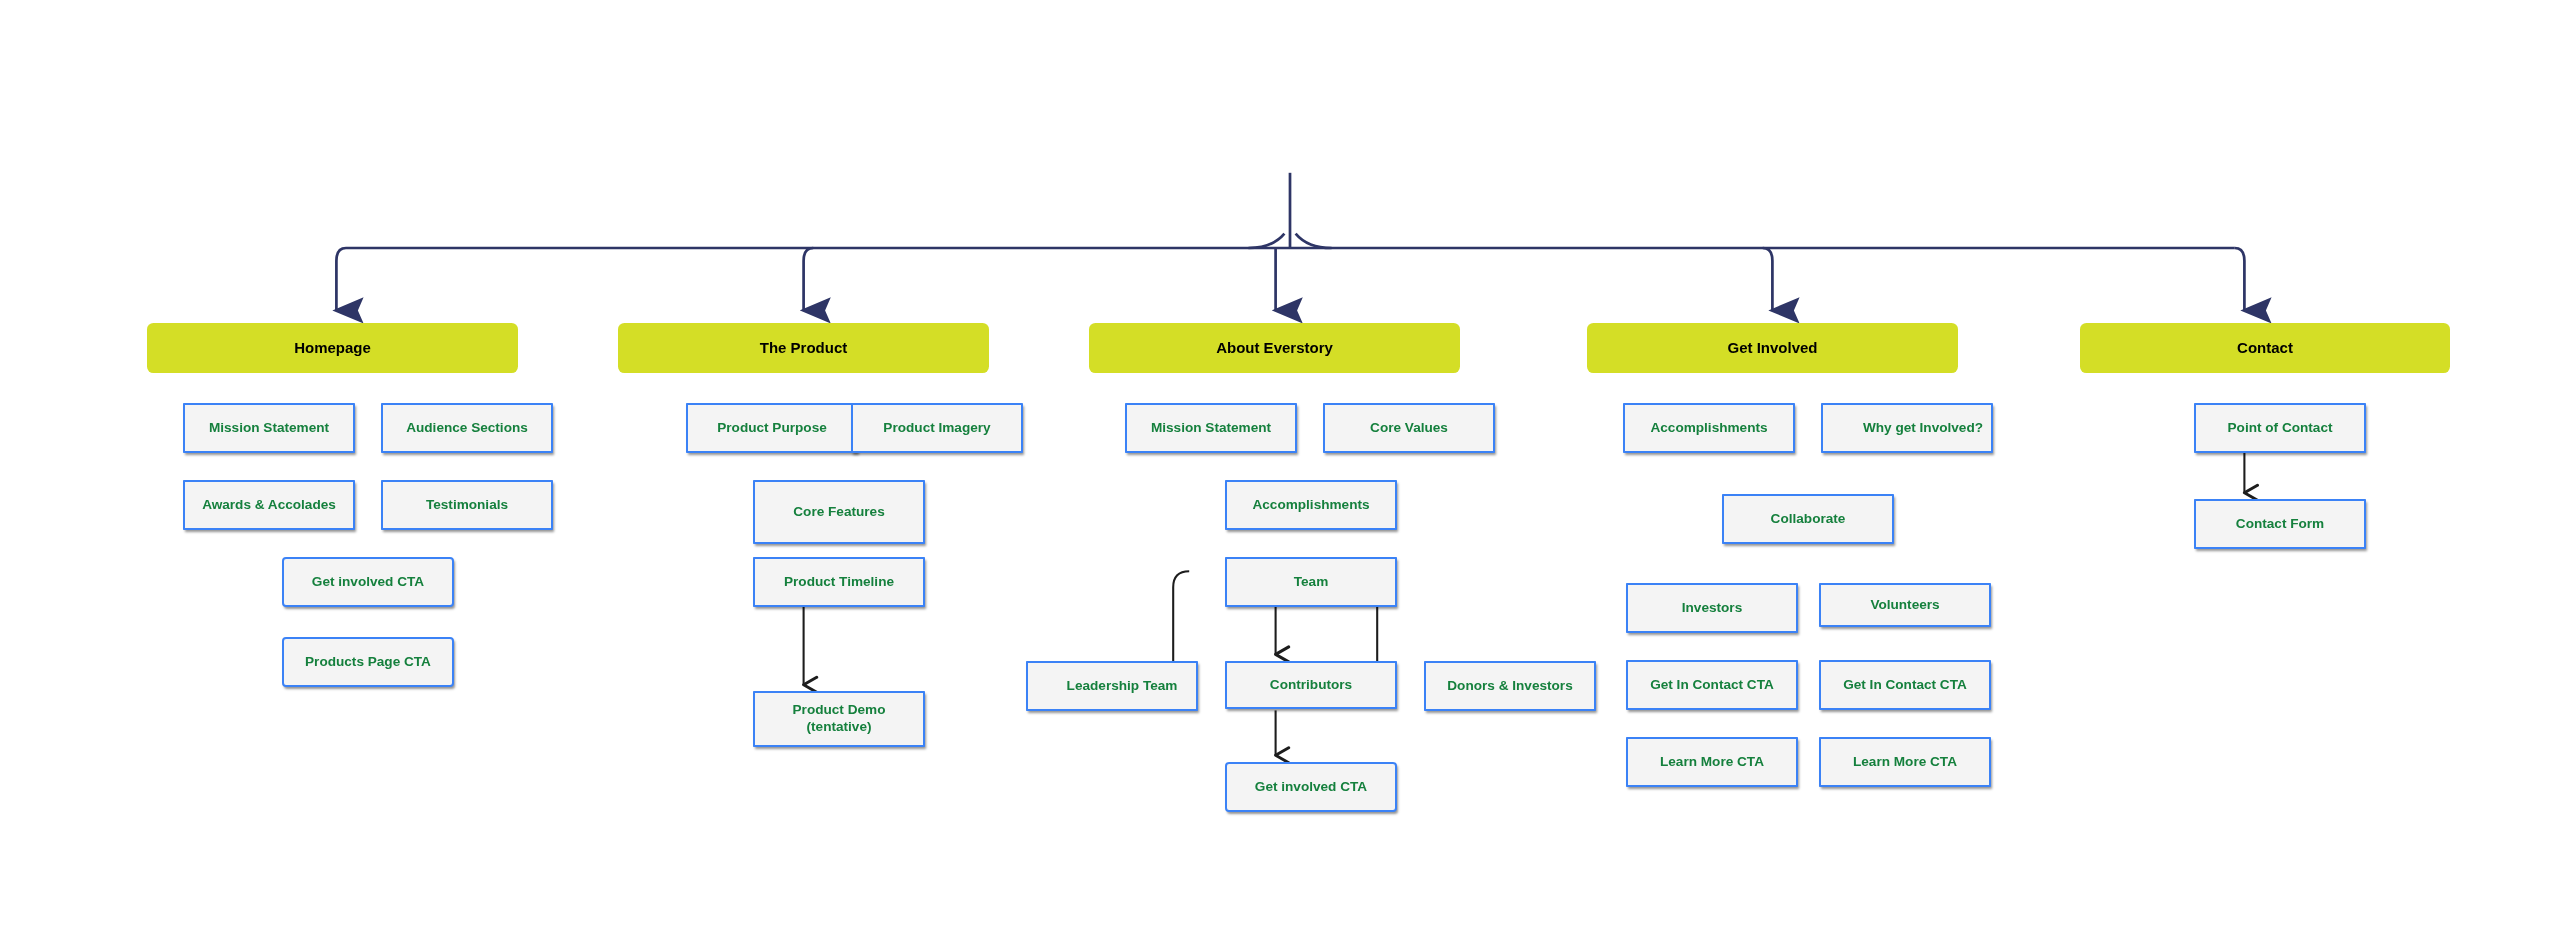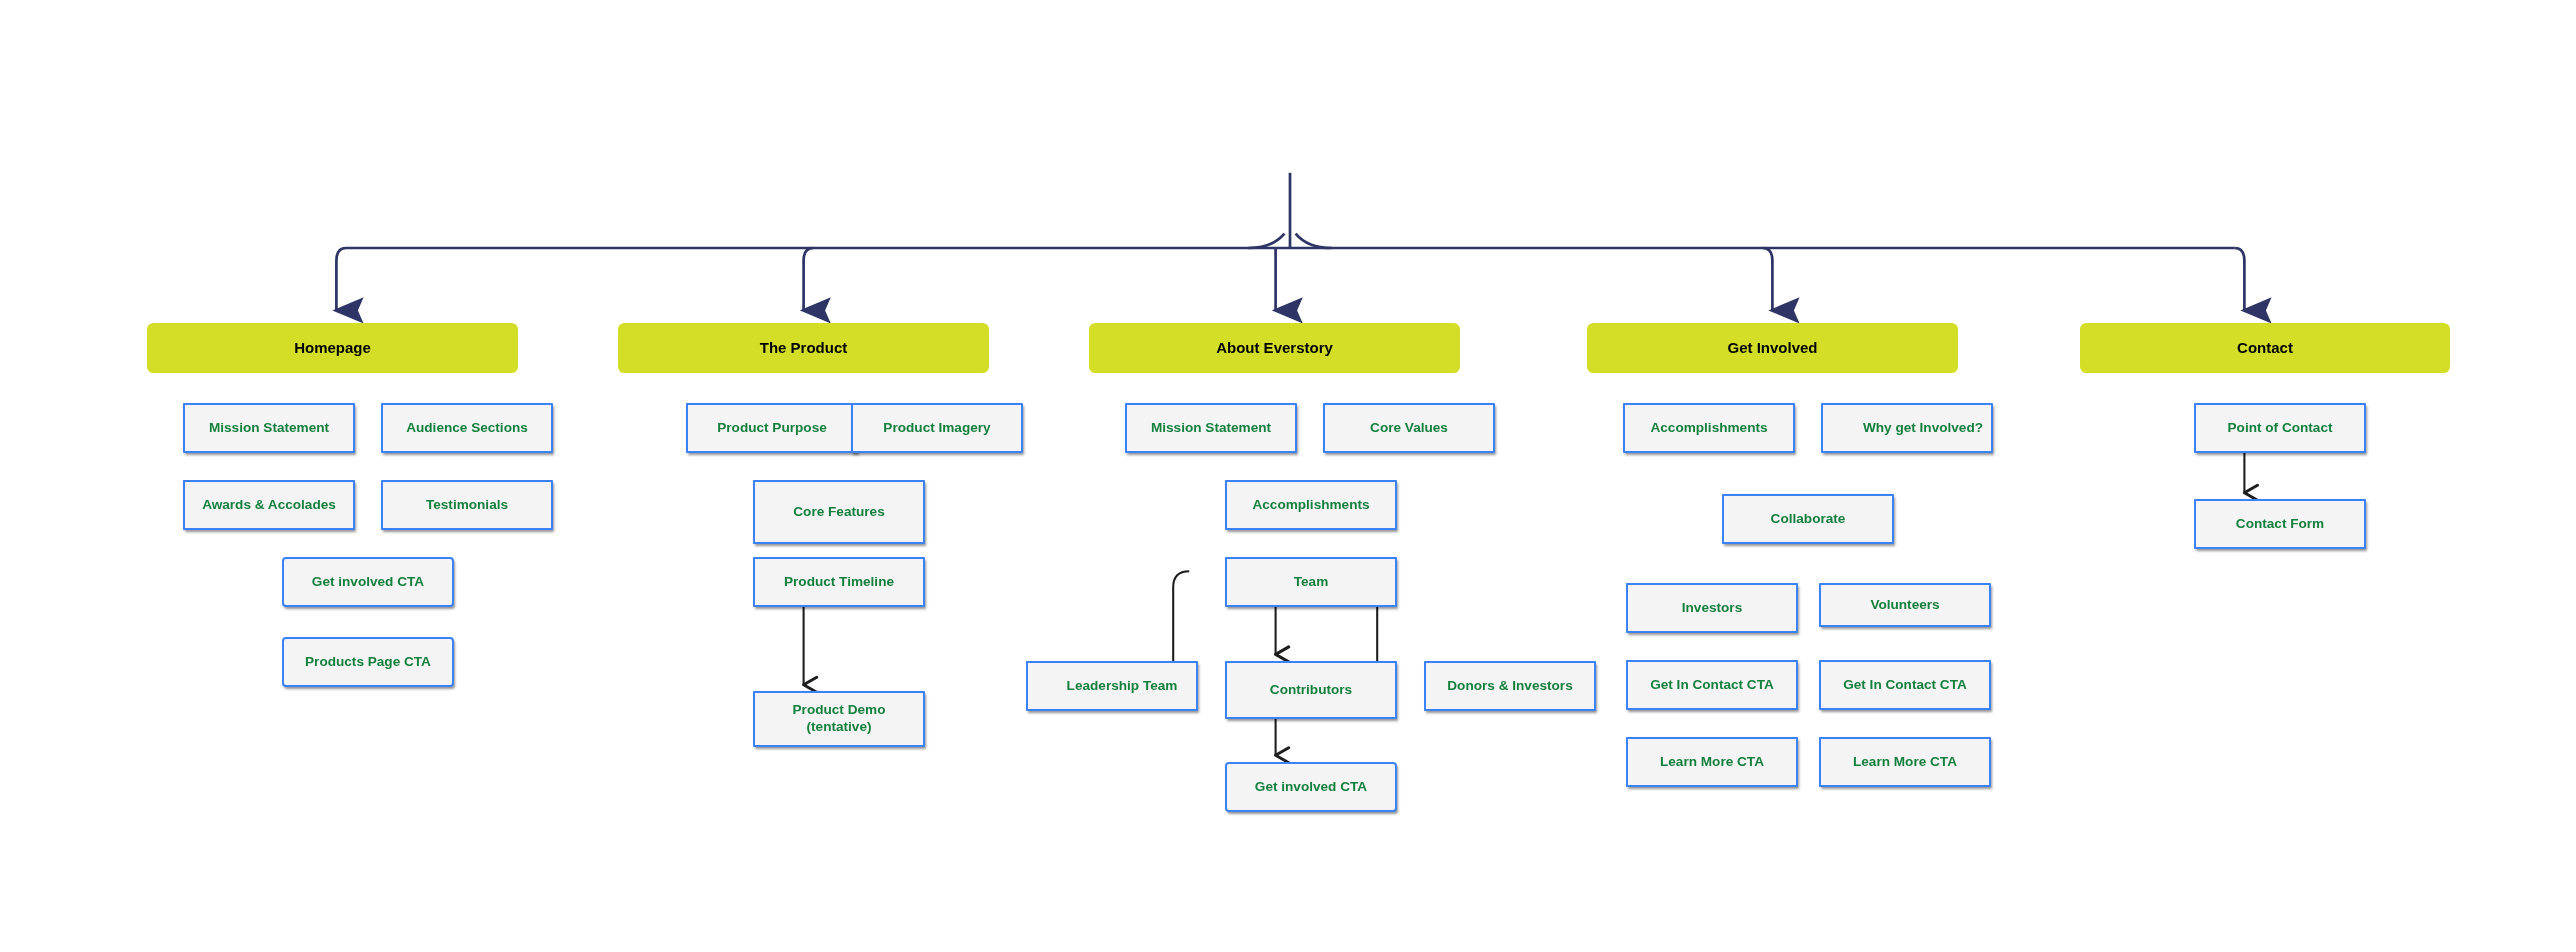--- a/index.html
+++ b/index.html
@@ -183,21 +183,21 @@
       </div>
       <div class="node leaf" style="left: 1189px; top: 480px; width: 172px; height: 50px;">
         <span class="label">Accomplishments</span>
       </div>
       <div class="node leaf" style="left: 1189px; top: 557px; width: 172px; height: 50px;">
         <span class="label">Team</span>
       </div>
       <div class="node leaf" style="left: 990px; top: 661px; width: 172px; height: 50px; padding-left: 20px;">
         <span class="label">Leadership Team</span>
       </div>
-      <div class="node leaf" style="left: 1189px; top: 661px; width: 172px; height: 58px;">
+      <div class="node leaf" style="left: 1189px; top: 661px; width: 172px; height: 48px;">
         <span class="label">Contributors</span>
       </div>
       <div class="node leaf" style="left: 1388px; top: 661px; width: 172px; height: 50px;">
         <span class="label">Donors &amp; Investors</span>
       </div>
       <div class="node leaf rounded" style="left: 1189px; top: 762px; width: 172px; height: 50px;">
         <span class="label">Get involved CTA</span>
       </div>
       <div class="node section" style="left: 1587px; top: 323px; width: 371px; height: 50px;">
         <span class="label">Get Involved</span>

